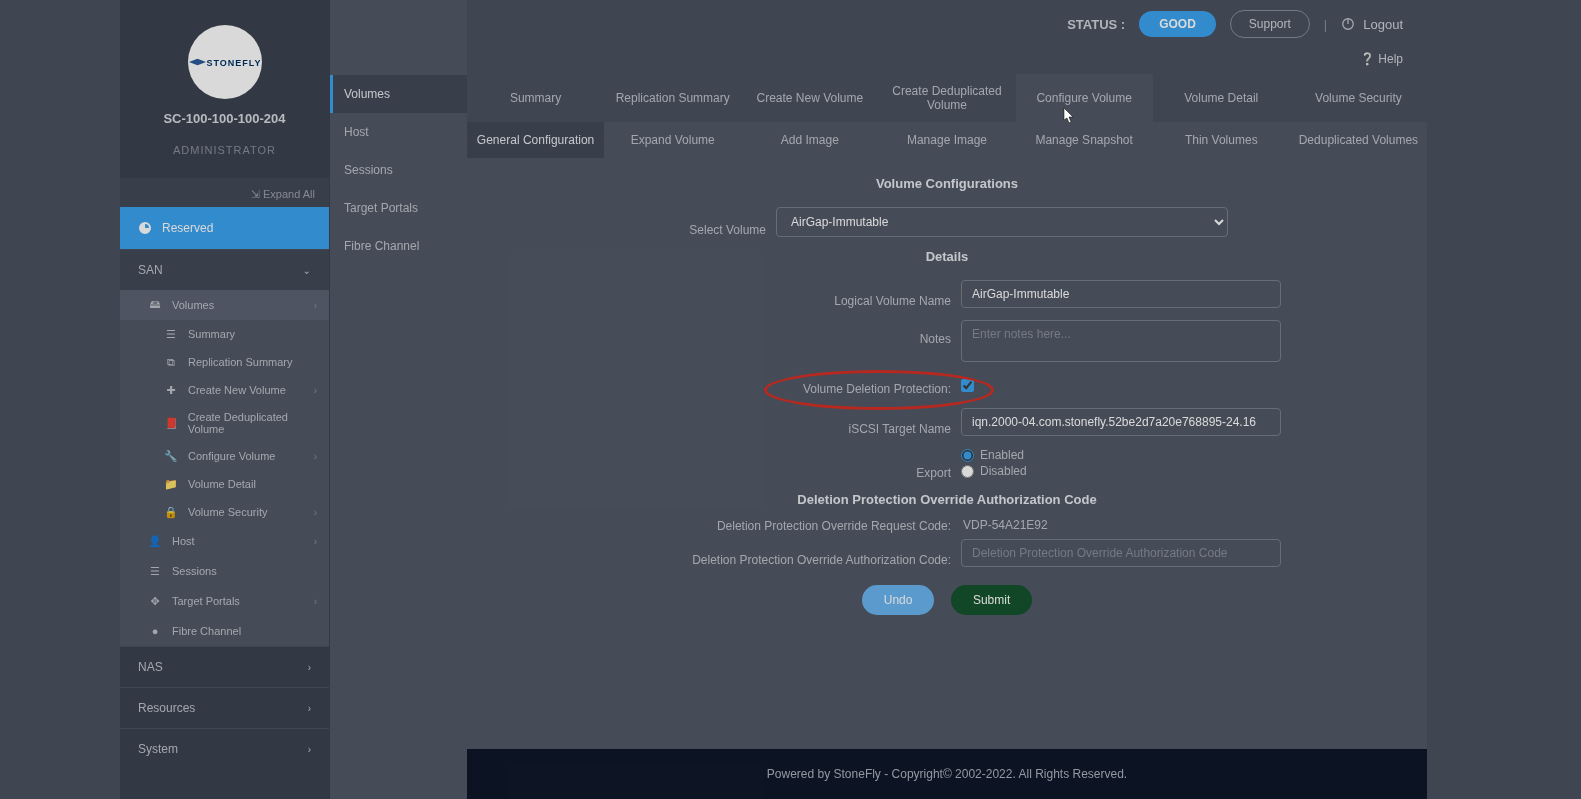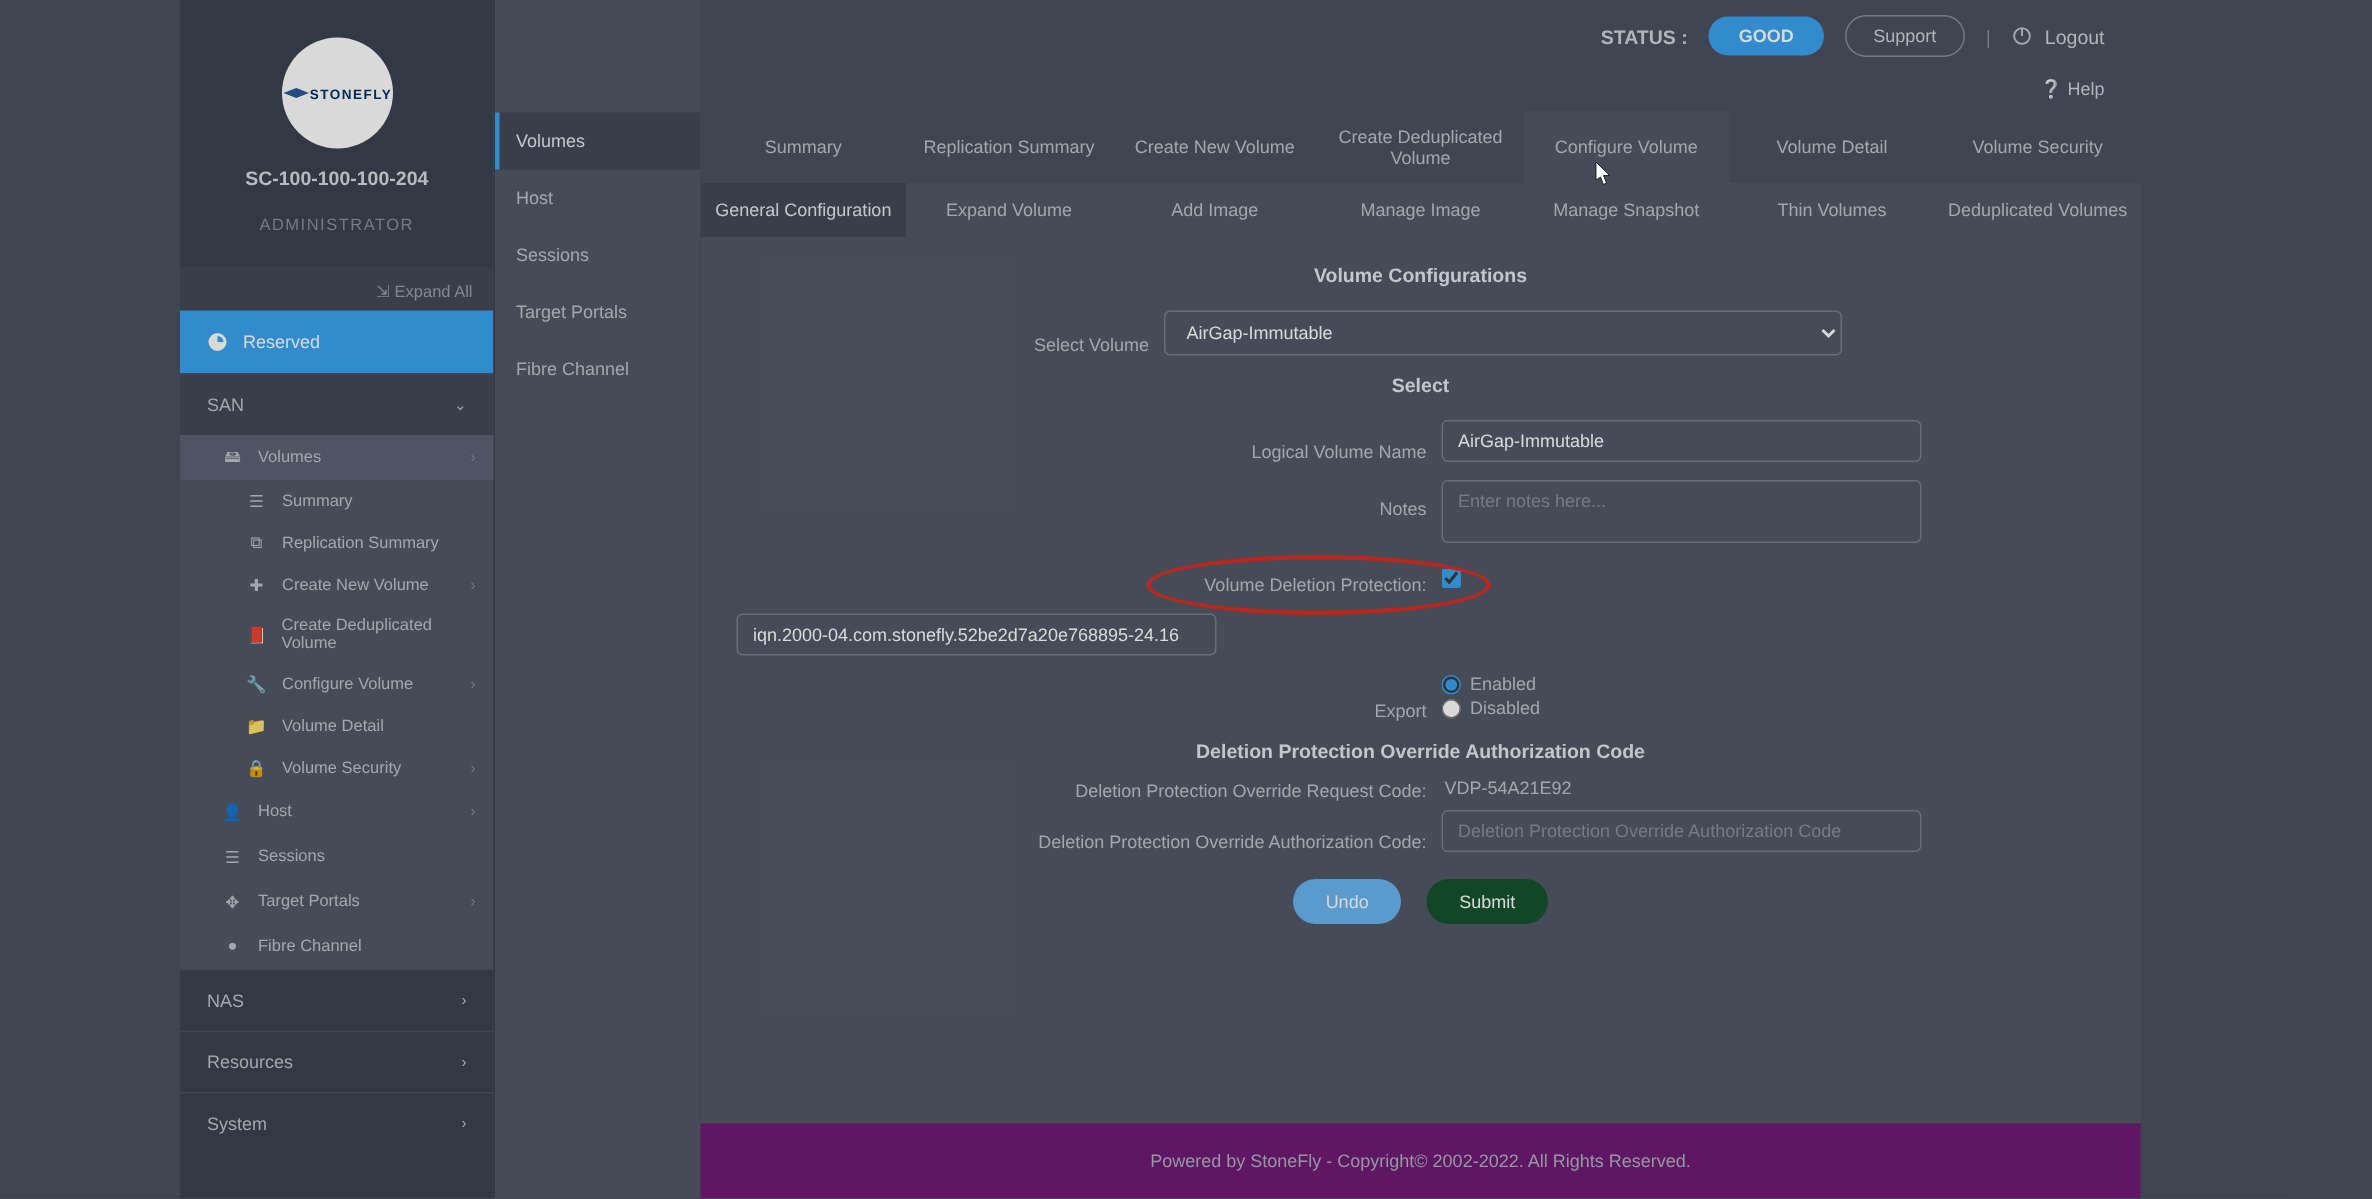--- a/index.html
+++ b/index.html
@@ -82,21 +82,21 @@
   .ellipse-highlight {
     position: absolute; border: 3px solid #d93025; border-radius: 50%;
     width: 230px; height: 40px; pointer-events: none; z-index: 500;
   }
   
   .action-row { text-align: center; margin-top: 18px; }
   .btn { display: inline-block; padding: 8px 22px; border-radius: 16px; font-size: 12px; color: #fff; cursor: pointer; margin: 0 6px; border: none; }
   .btn.undo { background: #6ab5f0; }
   .btn.submit { background: #14532d; }
   
-  .footer { text-align: center; font-size: 12px; color: #aeb3bd; padding: 18px 0; background: #701a75; }
+  .footer { text-align: center; font-size: 12px; color: #aeb3bd; padding: 18px 0; background: #0f172a; }
   
   .static-val { font-size: 12px; color: #c0c5cc; padding-left: 2px; }
   
   .cursor { position: absolute; z-index: 1100; pointer-events: none; }
 </style>
 </head>
 <body>
 
 <div class="app">
 
@@ -257,39 +257,40 @@
 
       <div class="form-row">
         <div class="lbl" style="width:275px">Select Volume</div>
         <div class="ctl">
           <select>
             <option>AirGap-Immutable</option>
           </select>
         </div>
       </div>
 
-      <div class="section-title">Select</div>
+      <div class="section-title">Details</div>
 
       <div class="form-row">
         <div class="lbl" style="width:460px">Logical Volume Name</div>
         <div class="ctl"><input type="text" value="AirGap-Immutable" style=""></div>
       </div>
 
       <div class="form-row">
         <div class="lbl" style="width:460px;align-self:flex-start;padding-top:12px">Notes</div>
         <div class="ctl"><textarea placeholder="Enter notes here..." style=""></textarea></div>
       </div>
 
       <div class="form-row" style="position:relative">
         <div class="lbl" style="width:460px">Volume Deletion Protection:</div>
         <div class="ctl"><input type="checkbox" checked="" style=""></div>
       </div>
 
 
       <div class="form-row">
+        <div class="lbl" style="width:460px">iSCSI Target Name</div>
         <div class="ctl"><input type="text" value="iqn.2000-04.com.stonefly.52be2d7a20e768895-24.16" style=""></div>
       </div>
 
       <div class="form-row">
         <div class="lbl" style="width:460px">Export</div>
         <div class="ctl radio-group">
           <label>
               <input type="radio" name="exp" checked="" style="">
               <span>Enabled</span>
             </label>

